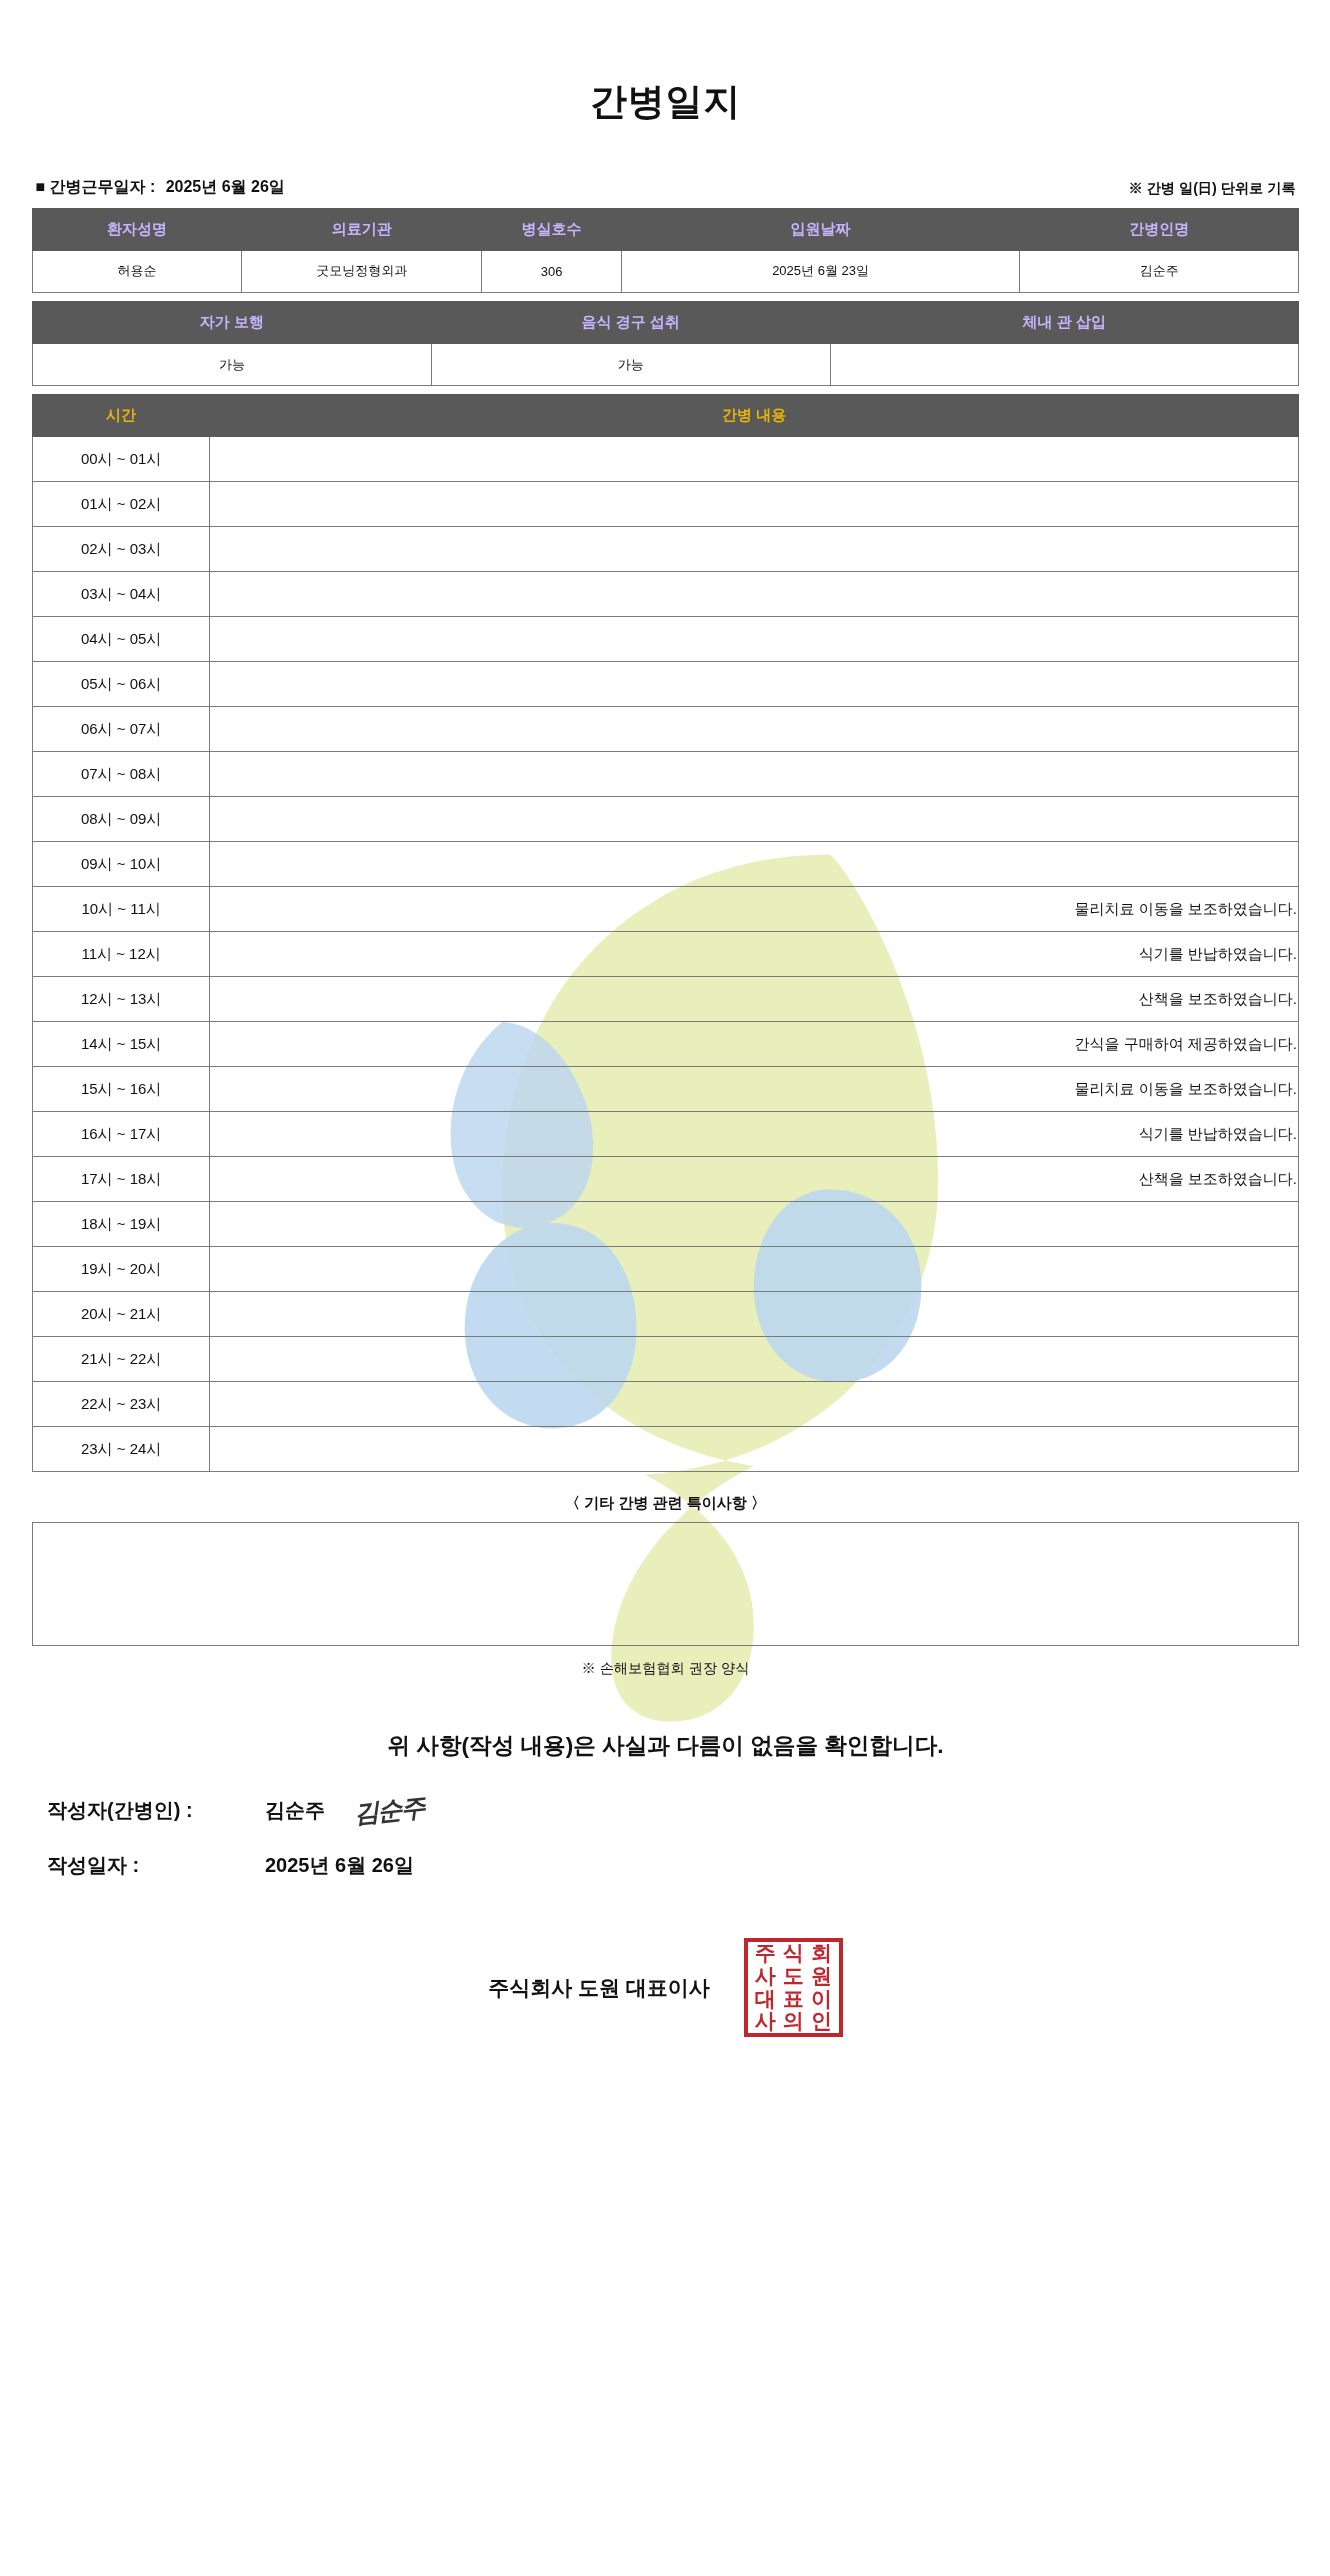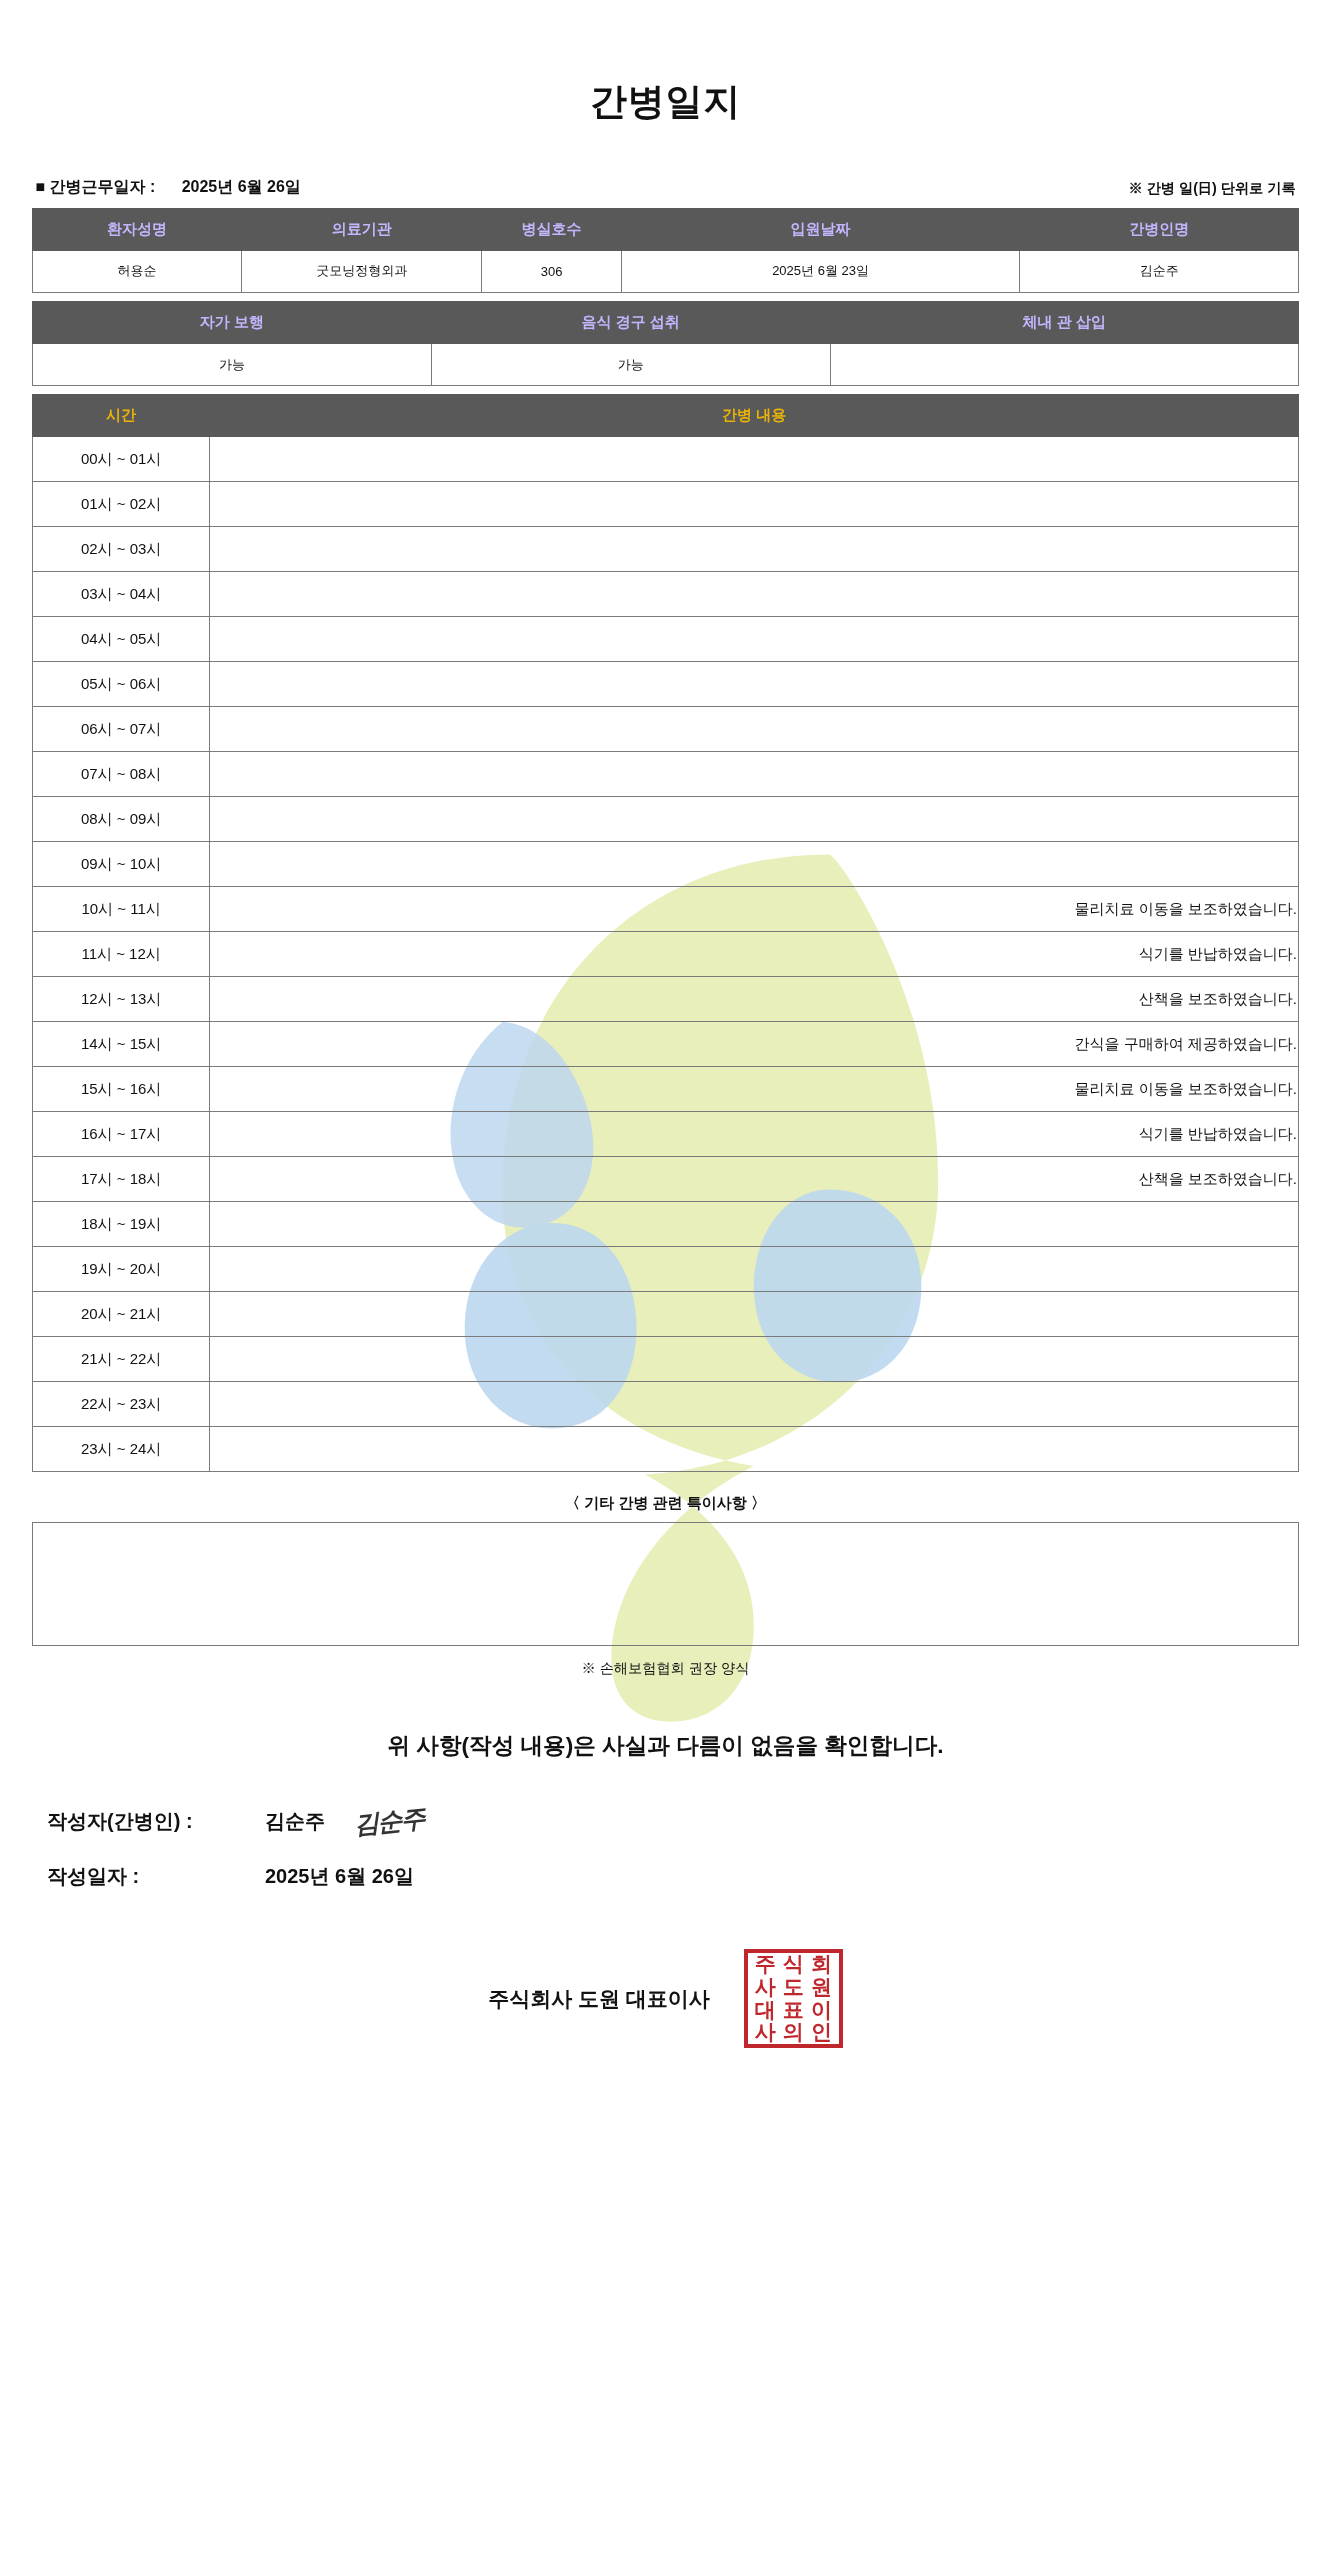--- a/index.html
+++ b/index.html
@@ -54,21 +54,21 @@
     justify-content: space-between;
     margin-top: 54px;
     margin-bottom: 10px;
     padding: 0 3.4px;
   }
   .meta-left {
     font-size: 16px;
     font-weight: bold;
     display: flex;
     align-items: center;
-    gap: 18px;
+    gap: 2px;
   }
   .meta-left .label { font-weight: bold; }
   .meta-left .value { font-weight: bold; margin-left: 8.4px; }
   .meta-right {
     font-size: 14.2px;
     font-weight: bold;
   }
 
   
   table {
@@ -144,21 +144,21 @@
   }
 
   
   .confirm {
     text-align: center;
     font-size: 22.6px;
     font-weight: bold;
     margin-top: 52px;
   }
   .sign-block {
-    margin-top: 44px;
+    margin-top: 33px;
     padding-left: 15px;
   }
   .sign-line {
     font-size: 20px;
     font-weight: bold;
     display: flex;
     align-items: center;
     margin-bottom: 25px;
   }
   .sign-line .lbl { min-width: 218px; }

